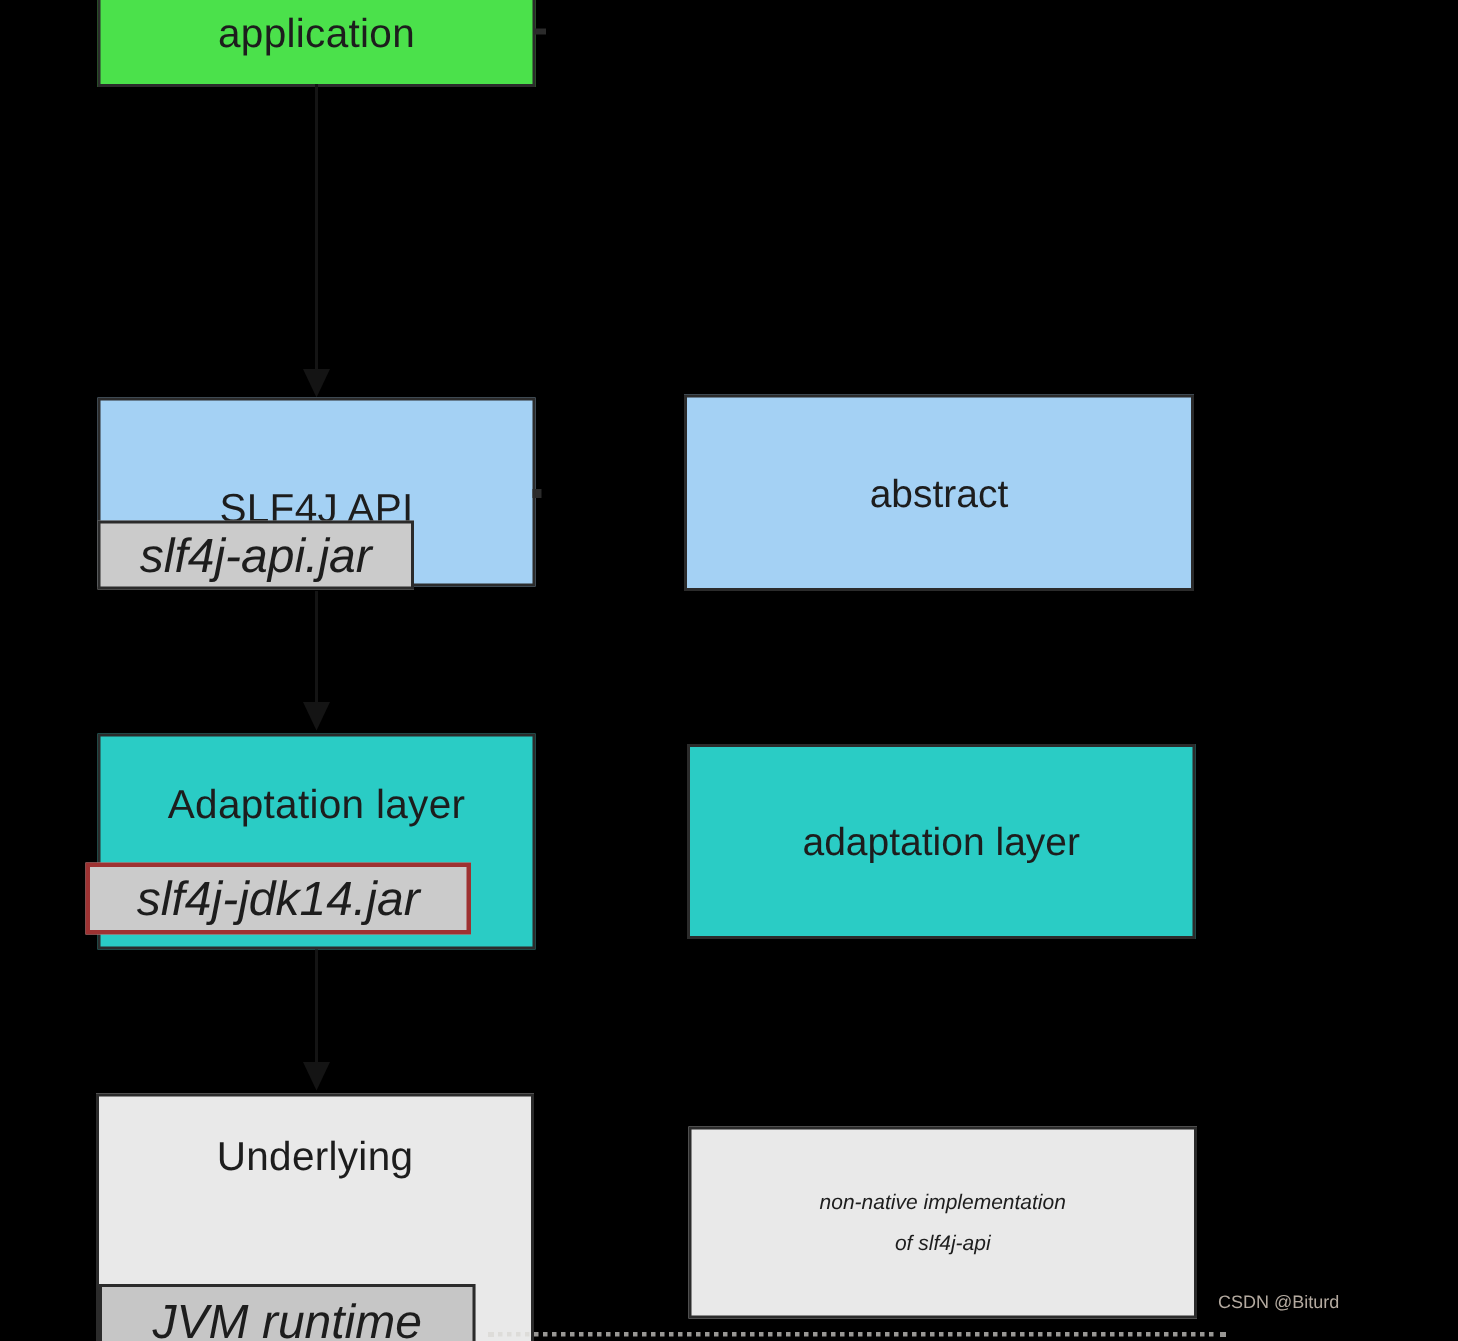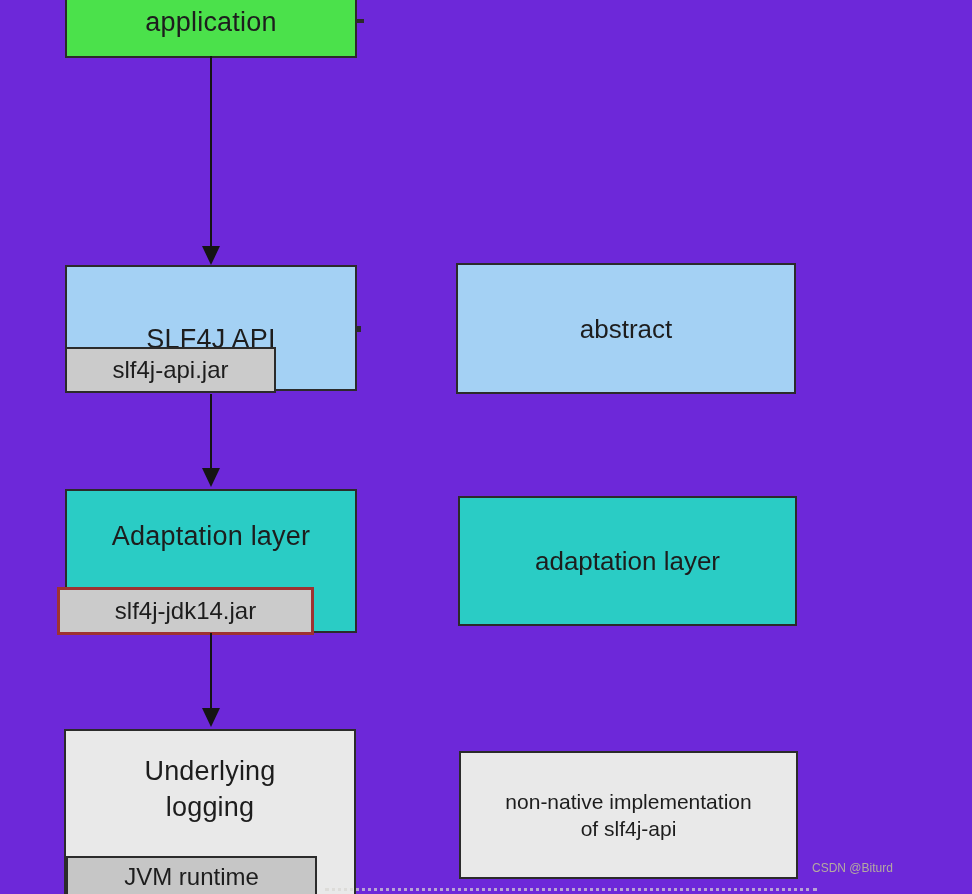--- a/index.html
+++ b/index.html
@@ -5,21 +5,21 @@
   html, body {
     margin: 0;
     padding: 0;
     background: #ffffff;
     font-family: "Liberation Sans", sans-serif;
   }
   #canvas {
     position: relative;
     width: 972px;
     height: 894px;
-    background: #6d28d9;
+    background: #000000;
     overflow: hidden;
     color: var(--text, #1d1d1d);
   }
   .box {
     position: absolute;
     box-sizing: border-box;
     border: 2px solid var(--border-dark, #2b2b2b);
     display: flex;
     align-items: center;
     justify-content: center;
@@ -57,25 +57,26 @@
   }
   .box-underlying .multiline { margin-top: 22px; }
   .jar-box {
     position: absolute;
     box-sizing: border-box;
     background: var(--sub-gray, #cbcbcb);
     border: 2px solid var(--border-dark, #2b2b2b);
     display: flex;
     align-items: center;
     justify-content: center;
-    font-size: 24px;
+    font-style: italic;
+    font-size: 32px;
   }
   .jar-slf4j { left: -2px; top: 80px; width: 211px; height: 46px; }
   .jar-adaptation {
-    left: -10px; top: 96px; width: 257px; height: 48px;
+    left: -10px; top: 84px; width: 257px; height: 48px;
     border: 3px solid var(--red-border, #9e3232);
   }
   .jar-jvm {
     left: 0px; top: 125px; width: 251px; height: 60px;
     background: var(--jvm-gray, #c6c6c6);
     align-items: flex-start;
     padding-top: 5px;
   }
   .annotation {
     position: absolute;
@@ -93,22 +94,23 @@
     left: 456px; top: 263px; width: 340px; height: 131px;
     background: var(--blue, #a4d1f4);
   }
   .ann-adaptation {
     left: 458px; top: 496px; width: 339px; height: 130px;
     background: var(--teal, #2accc5);
   }
   .ann-nonnative {
     left: 459px; top: 751px; width: 339px; height: 128px;
     background: var(--light-gray, #e9e9e9);
-    font-size: 21px;
+    font-size: 14px;
     line-height: 27px;
+    font-style: italic;
   }
   .arrow-line {
     position: absolute;
     width: 2px;
     background: #141414;
   }
   .line-1 { left: 210px; top: 56px;  height: 191px; }
   .line-2 { left: 210px; top: 394px; height: 75px; }
   .line-3 { left: 210px; top: 633px; height: 76px; }
   .arrow-head {
@@ -180,21 +182,20 @@
   <div class="annotation ann-adaptation">
     <span>adaptation layer</span>
   </div>
 
   <div class="arrow-line line-3"></div>
   <div class="arrow-head head-3"></div>
 
   <div class="box box-underlying">
     <span class="multiline node-label">
       <span>Underlying</span>
-      <span>logging</span>
     </span>
     <div class="jar-box jar-jvm">
       <span>JVM runtime</span>
     </div>
   </div>
 
   <div class="annotation ann-nonnative">
     <span>non-native implementation</span>
     <span>of slf4j-api</span>
   </div>

